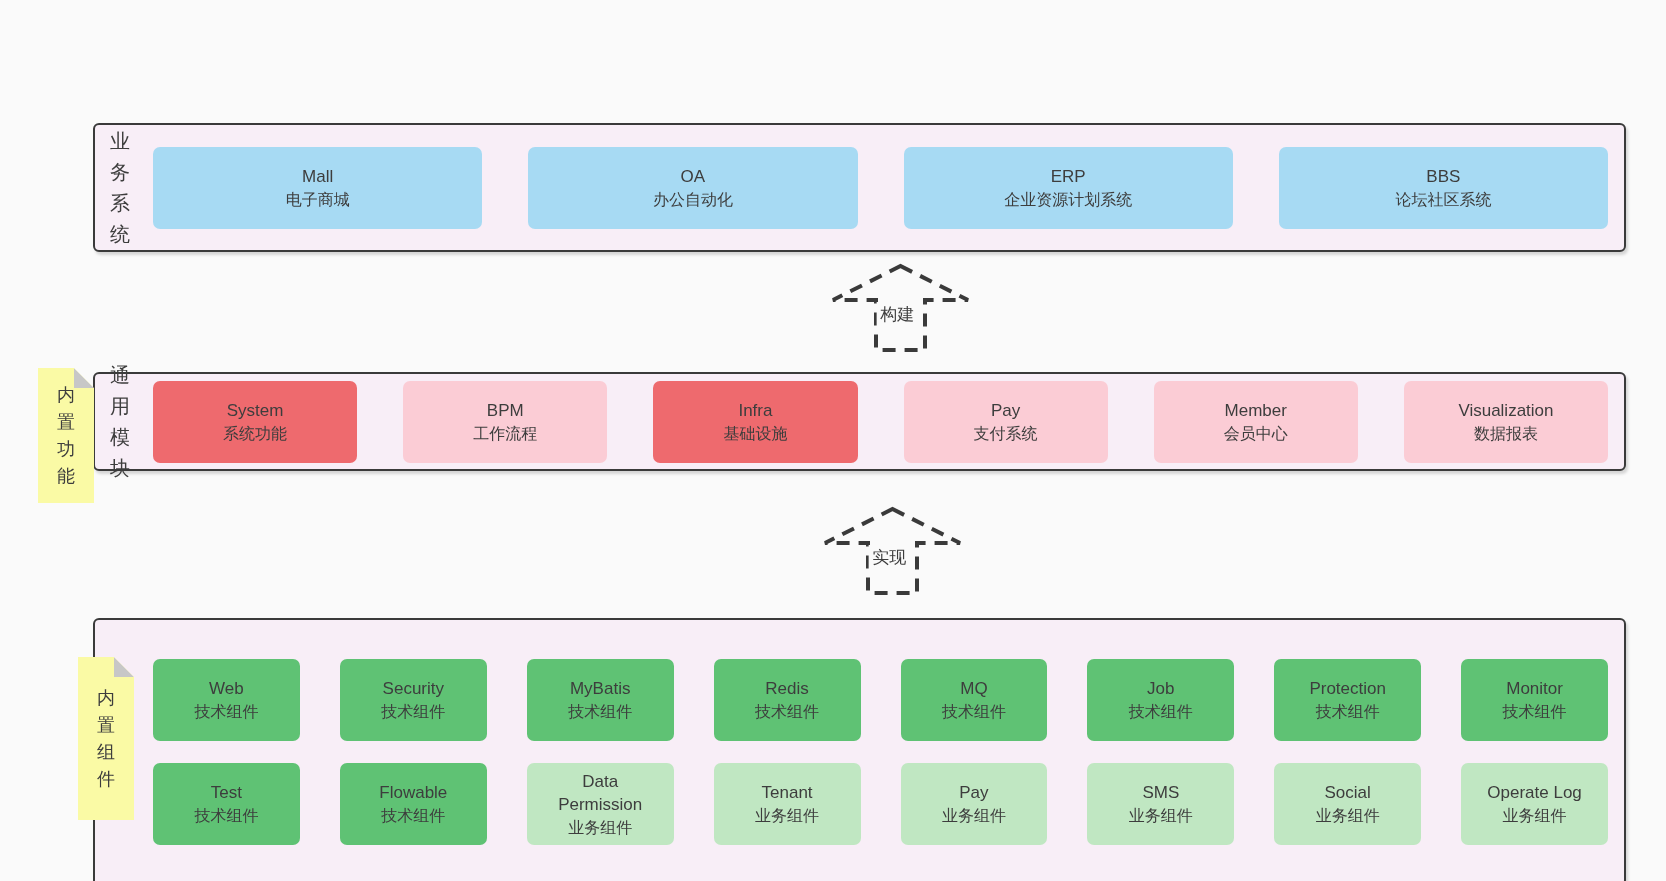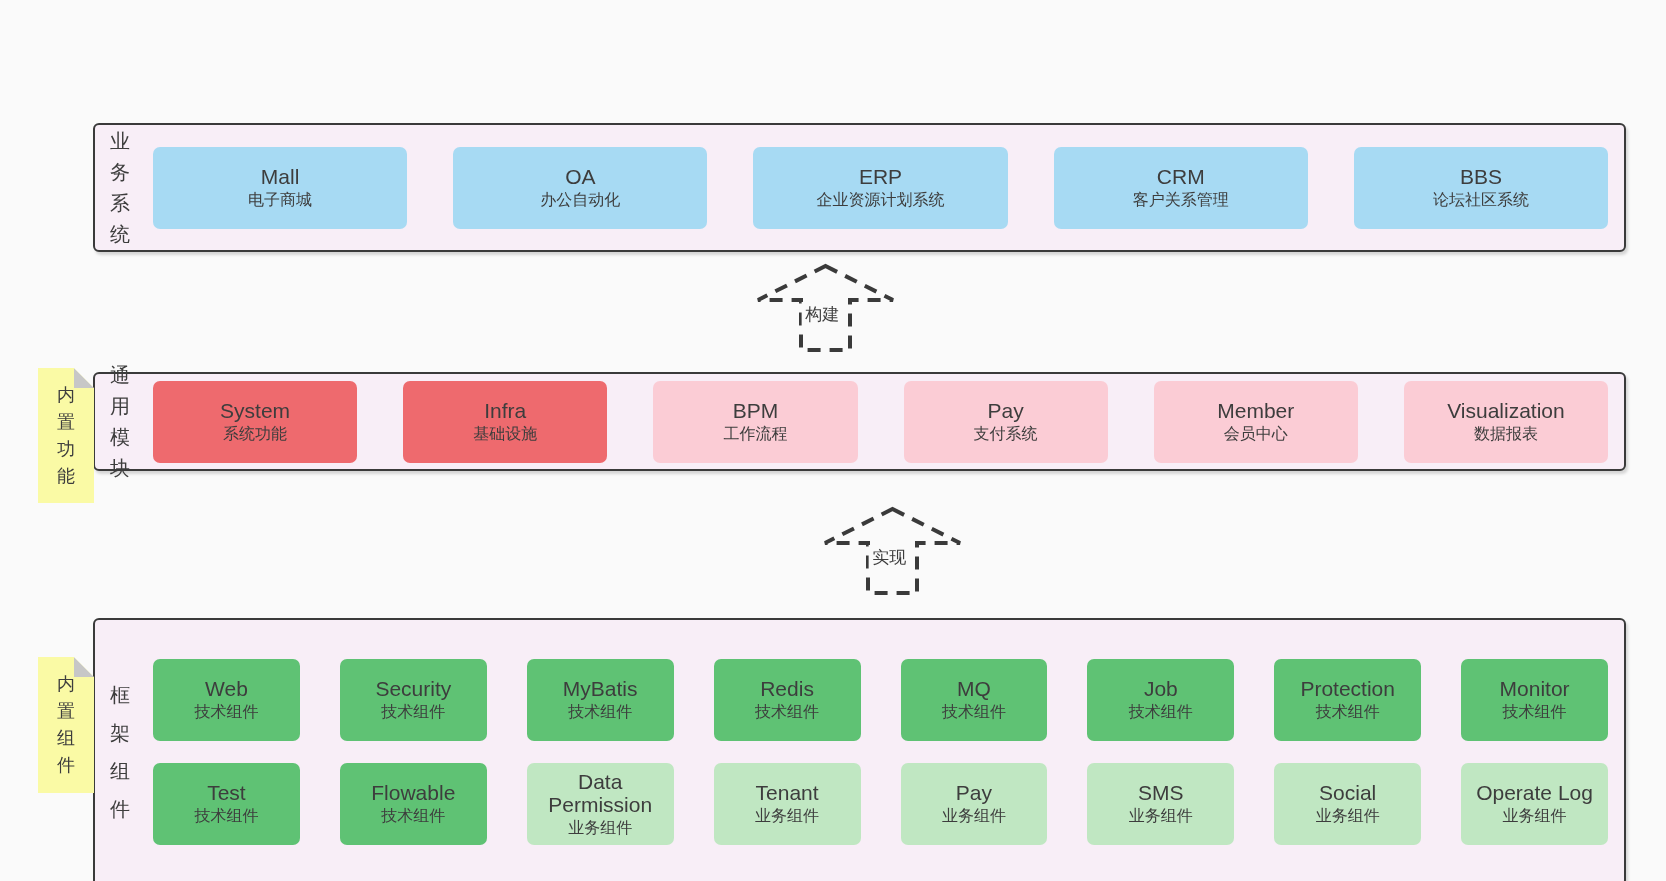--- a/index.html
+++ b/index.html
@@ -43,21 +43,21 @@
   .rows{flex:1; display:flex; flex-direction:column; gap:22px; padding:20px 0;}
   .row{display:flex; gap:40px;}
   .box{
     flex:1; height:82px;
     border-radius:7px;
     display:flex; flex-direction:column;
     align-items:center; justify-content:center;
     text-align:center;
     padding:0 6px;
   }
-  .box .name{font-size:21px; line-height:23px;}
+  .box .name{font-size:17px; line-height:23px;}
   .box .sub{font-size:16px; line-height:23px;}
   .row .name{max-width:118px;}
   .box--blue{background:var(--blue);}
   .box--red{background:var(--red);}
   .box--pink{background:var(--pink);}
   .box--gdark{background:var(--green-dark);}
   .box--glight{background:var(--green-light);}
   .sticky{
     position:absolute; left:38px; width:56px;
     background:var(--yellow);
@@ -66,24 +66,24 @@
     display:flex; align-items:center; justify-content:center;
     z-index:3;
   }
   .sticky::after{
     content:""; position:absolute; top:0; right:0;
     width:20px; height:20px;
     background:var(--fold-gray);
     clip-path:polygon(0 0, 100% 100%, 0 100%);
   }
   .sticky--features{top:368px;height:135px;}
-  .sticky--components{top:657px;height:136px;}
+  .sticky--components{top:657px;height:163px;margin-left:40px;}
   .sticky .vtext{font-size:18px; line-height:27px; position:relative; z-index:1;}
   .arrow{position:absolute; width:145px; height:92px;}
-  .arrow--build{left:753px; top:262px;}
+  .arrow--build{left:828px; top:262px;}
   .arrow--implement{left:820px; top:505px;}
   .arrow svg{position:absolute; inset:0; width:100%; height:100%;}
   .arrow svg polygon{
     fill:none; stroke:var(--band-border);
     stroke-width:4; stroke-dasharray:13 9;
   }
   .arrow-label{
     position:absolute; left:50%; top:40px;
     transform:translateX(-58%);
     background:var(--page-bg);
@@ -104,24 +104,20 @@
     </div>
     <div class="box box--blue">
       <div class="name">OA</div>
       <div class="sub">办公自动化</div>
     </div>
     <div class="box box--blue">
       <div class="name">ERP</div>
       <div class="sub">企业资源计划系统</div>
     </div>
     <div class="box box--blue">
-      <div class="name">CRM</div>
-      <div class="sub">客户关系管理</div>
-    </div>
-    <div class="box box--blue">
       <div class="name">BBS</div>
       <div class="sub">论坛社区系统</div>
     </div>
   </div>
 </div>
 
 <div class="arrow arrow--build">
   <svg viewBox="0 0 145 92">
     <polygon points="72.5,4 140,38 97,38 97,88 48,88 48,38 5,38"></polygon>
   </svg>
@@ -132,27 +128,27 @@
   <div class="vtext">内置功能</div>
 </div>
 
 <div class="band band--modules">
   <div class="vtext band-label">通用模块</div>
   <div class="boxes">
     <div class="box box--red">
       <div class="name">System</div>
       <div class="sub">系统功能</div>
     </div>
+    <div class="box box--pink">
+      <div class="name">BPM</div>
+      <div class="sub">工作流程</div>
+    </div>
     <div class="box box--red">
       <div class="name">Infra</div>
       <div class="sub">基础设施</div>
-    </div>
-    <div class="box box--pink">
-      <div class="name">BPM</div>
-      <div class="sub">工作流程</div>
     </div>
     <div class="box box--pink">
       <div class="name">Pay</div>
       <div class="sub">支付系统</div>
     </div>
     <div class="box box--pink">
       <div class="name">Member</div>
       <div class="sub">会员中心</div>
     </div>
     <div class="box box--pink">

